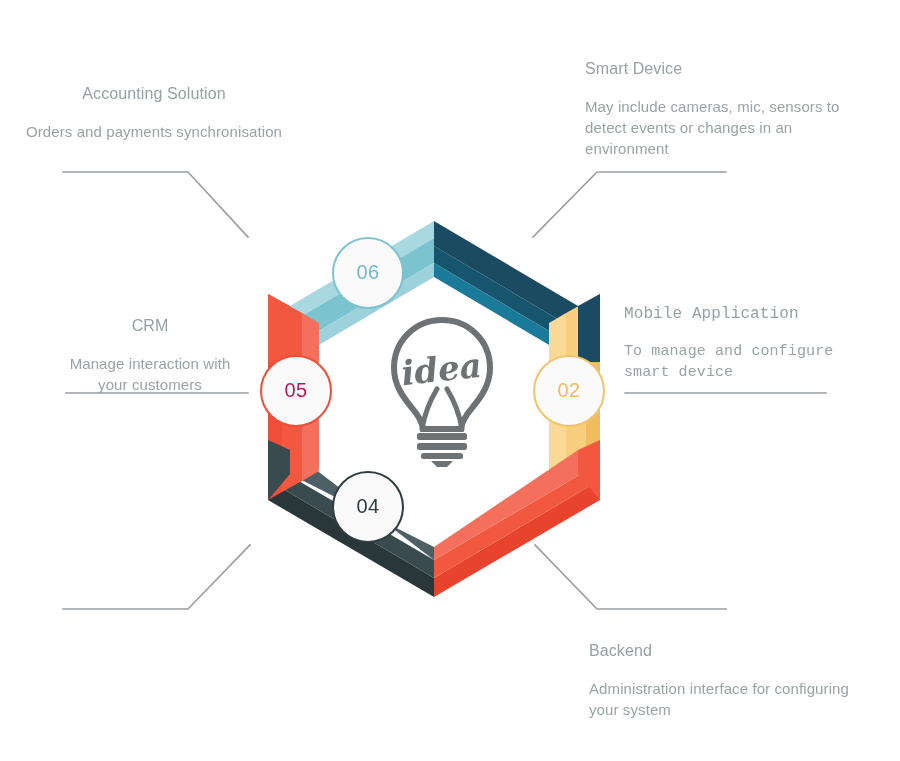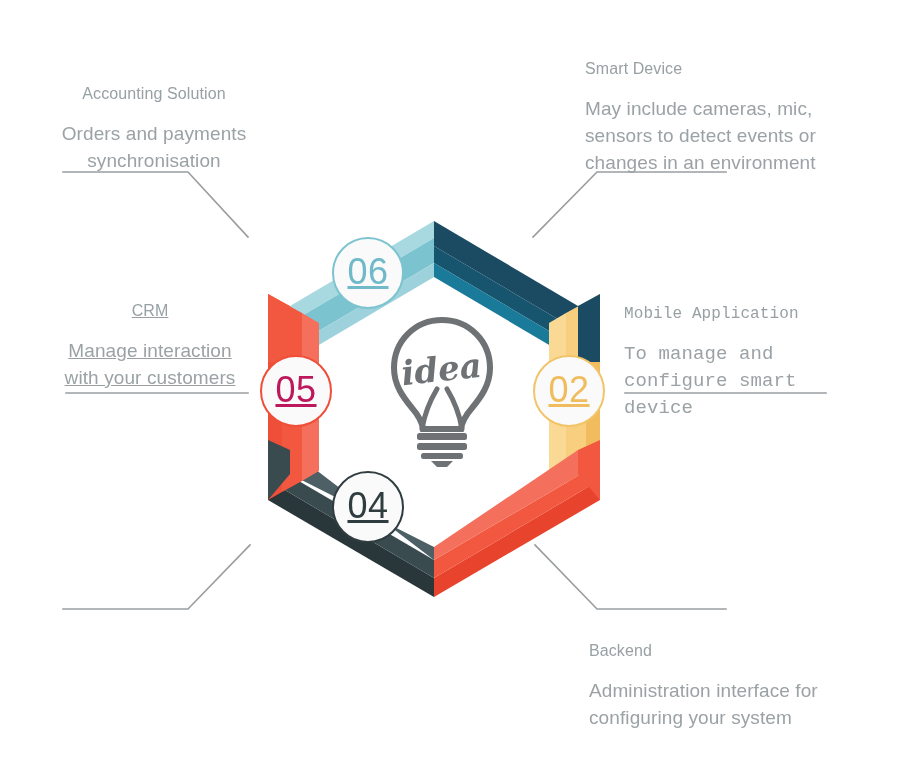--- a/index.html
+++ b/index.html
@@ -38,52 +38,51 @@
     color: #9a9ea1;
     line-height: 1.42;
   }
   .callout .title {
     font-size: 16px;
     color: #97a0a3;
     letter-spacing: .1px;
     white-space: nowrap;
   }
   .callout .desc {
-    font-size: 19px;
+    font-size: 15px;
     color: #9ba2a5;
     margin-top: 15px;
     letter-spacing: .1px;
   }
   .align-right { text-align: center; }
   .align-left  { text-align: left; }
 
   
   #callout-06 { left: 18px;  top: 83px;  width: 272px; }
   #callout-01 { left: 585px; top: 58px;  width: 290px; }
-  #callout-05 { left: 60px;  top: 300px; width: 180px; text-decoration: underline; }
+  #callout-05 { left: 60px;  top: 315px; width: 180px; }
   #callout-02 { left: 624px; top: 303px; width: 240px; font-family: Liberation Mono, monospace; }
   #callout-04 { left: 20px;  top: 616px; width: 272px; }
   #callout-03 { left: 589px; top: 640px; width: 290px; }
 
   
   .node {
     position: absolute;
     width: 72px;
     height: 72px;
     border-radius: 50%;
     background: #fafafa;
     box-sizing: border-box;
     border: 2.5px solid #cccccc;
     display: flex;
     align-items: center;
     justify-content: center;
-    font-size: 36px;
+    font-size: 20px;
     letter-spacing: .5px;
     user-select: none;
-    text-decoration: underline;
   }
   .node span { display: block; transform: translateY(-1px); }
 
   #node-01 { left: 463px; top: 237px; border-color: #1b4a63; color: #1b4a63; }
   #node-02 { left: 533px; top: 355px; border-color: #f2c46a; color: #f0bc5e; }
   #node-03 { left: 463px; top: 471px; border-color: #ef4e38; color: #ef4e38; }
   #node-04 { left: 332px; top: 471px; border-color: #2f3d40; color: #2f3d40; }
   #node-05 { left: 260px; top: 355px; border-color: #ef4e38; color: #be185d; }
   #node-06 { left: 332px; top: 237px; border-color: #7cc3d0; color: #6fb9c8; }
 

